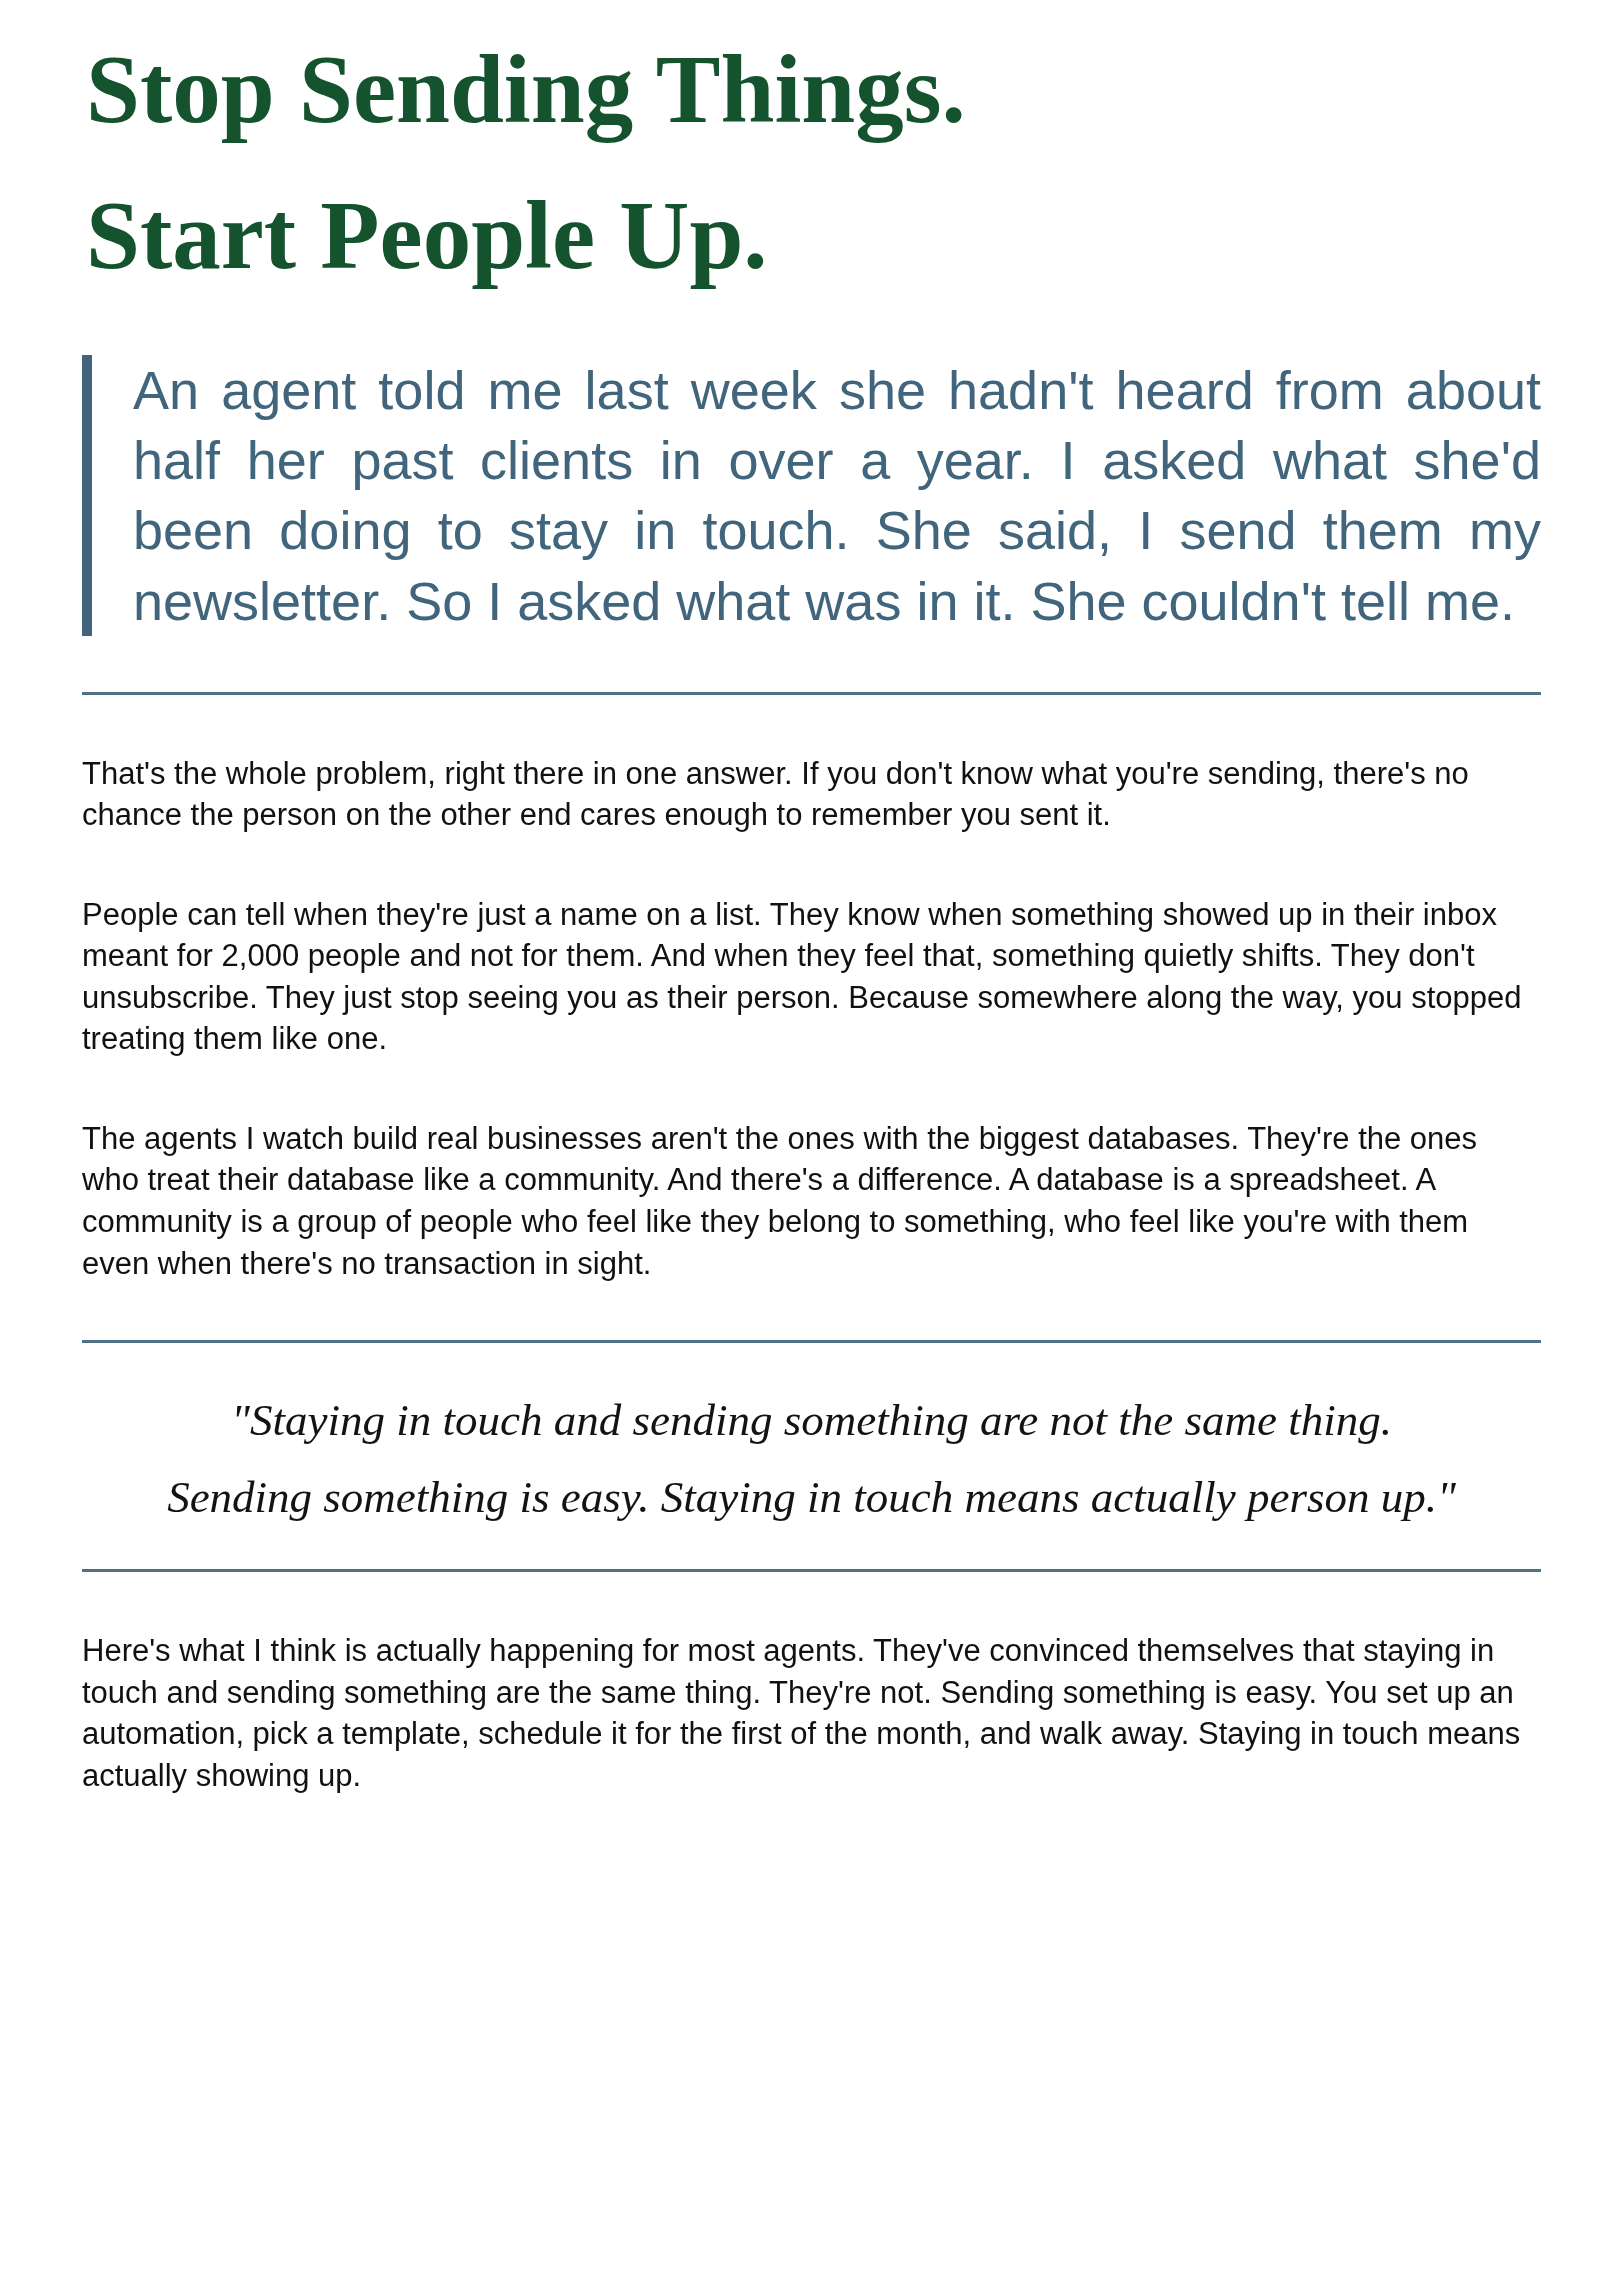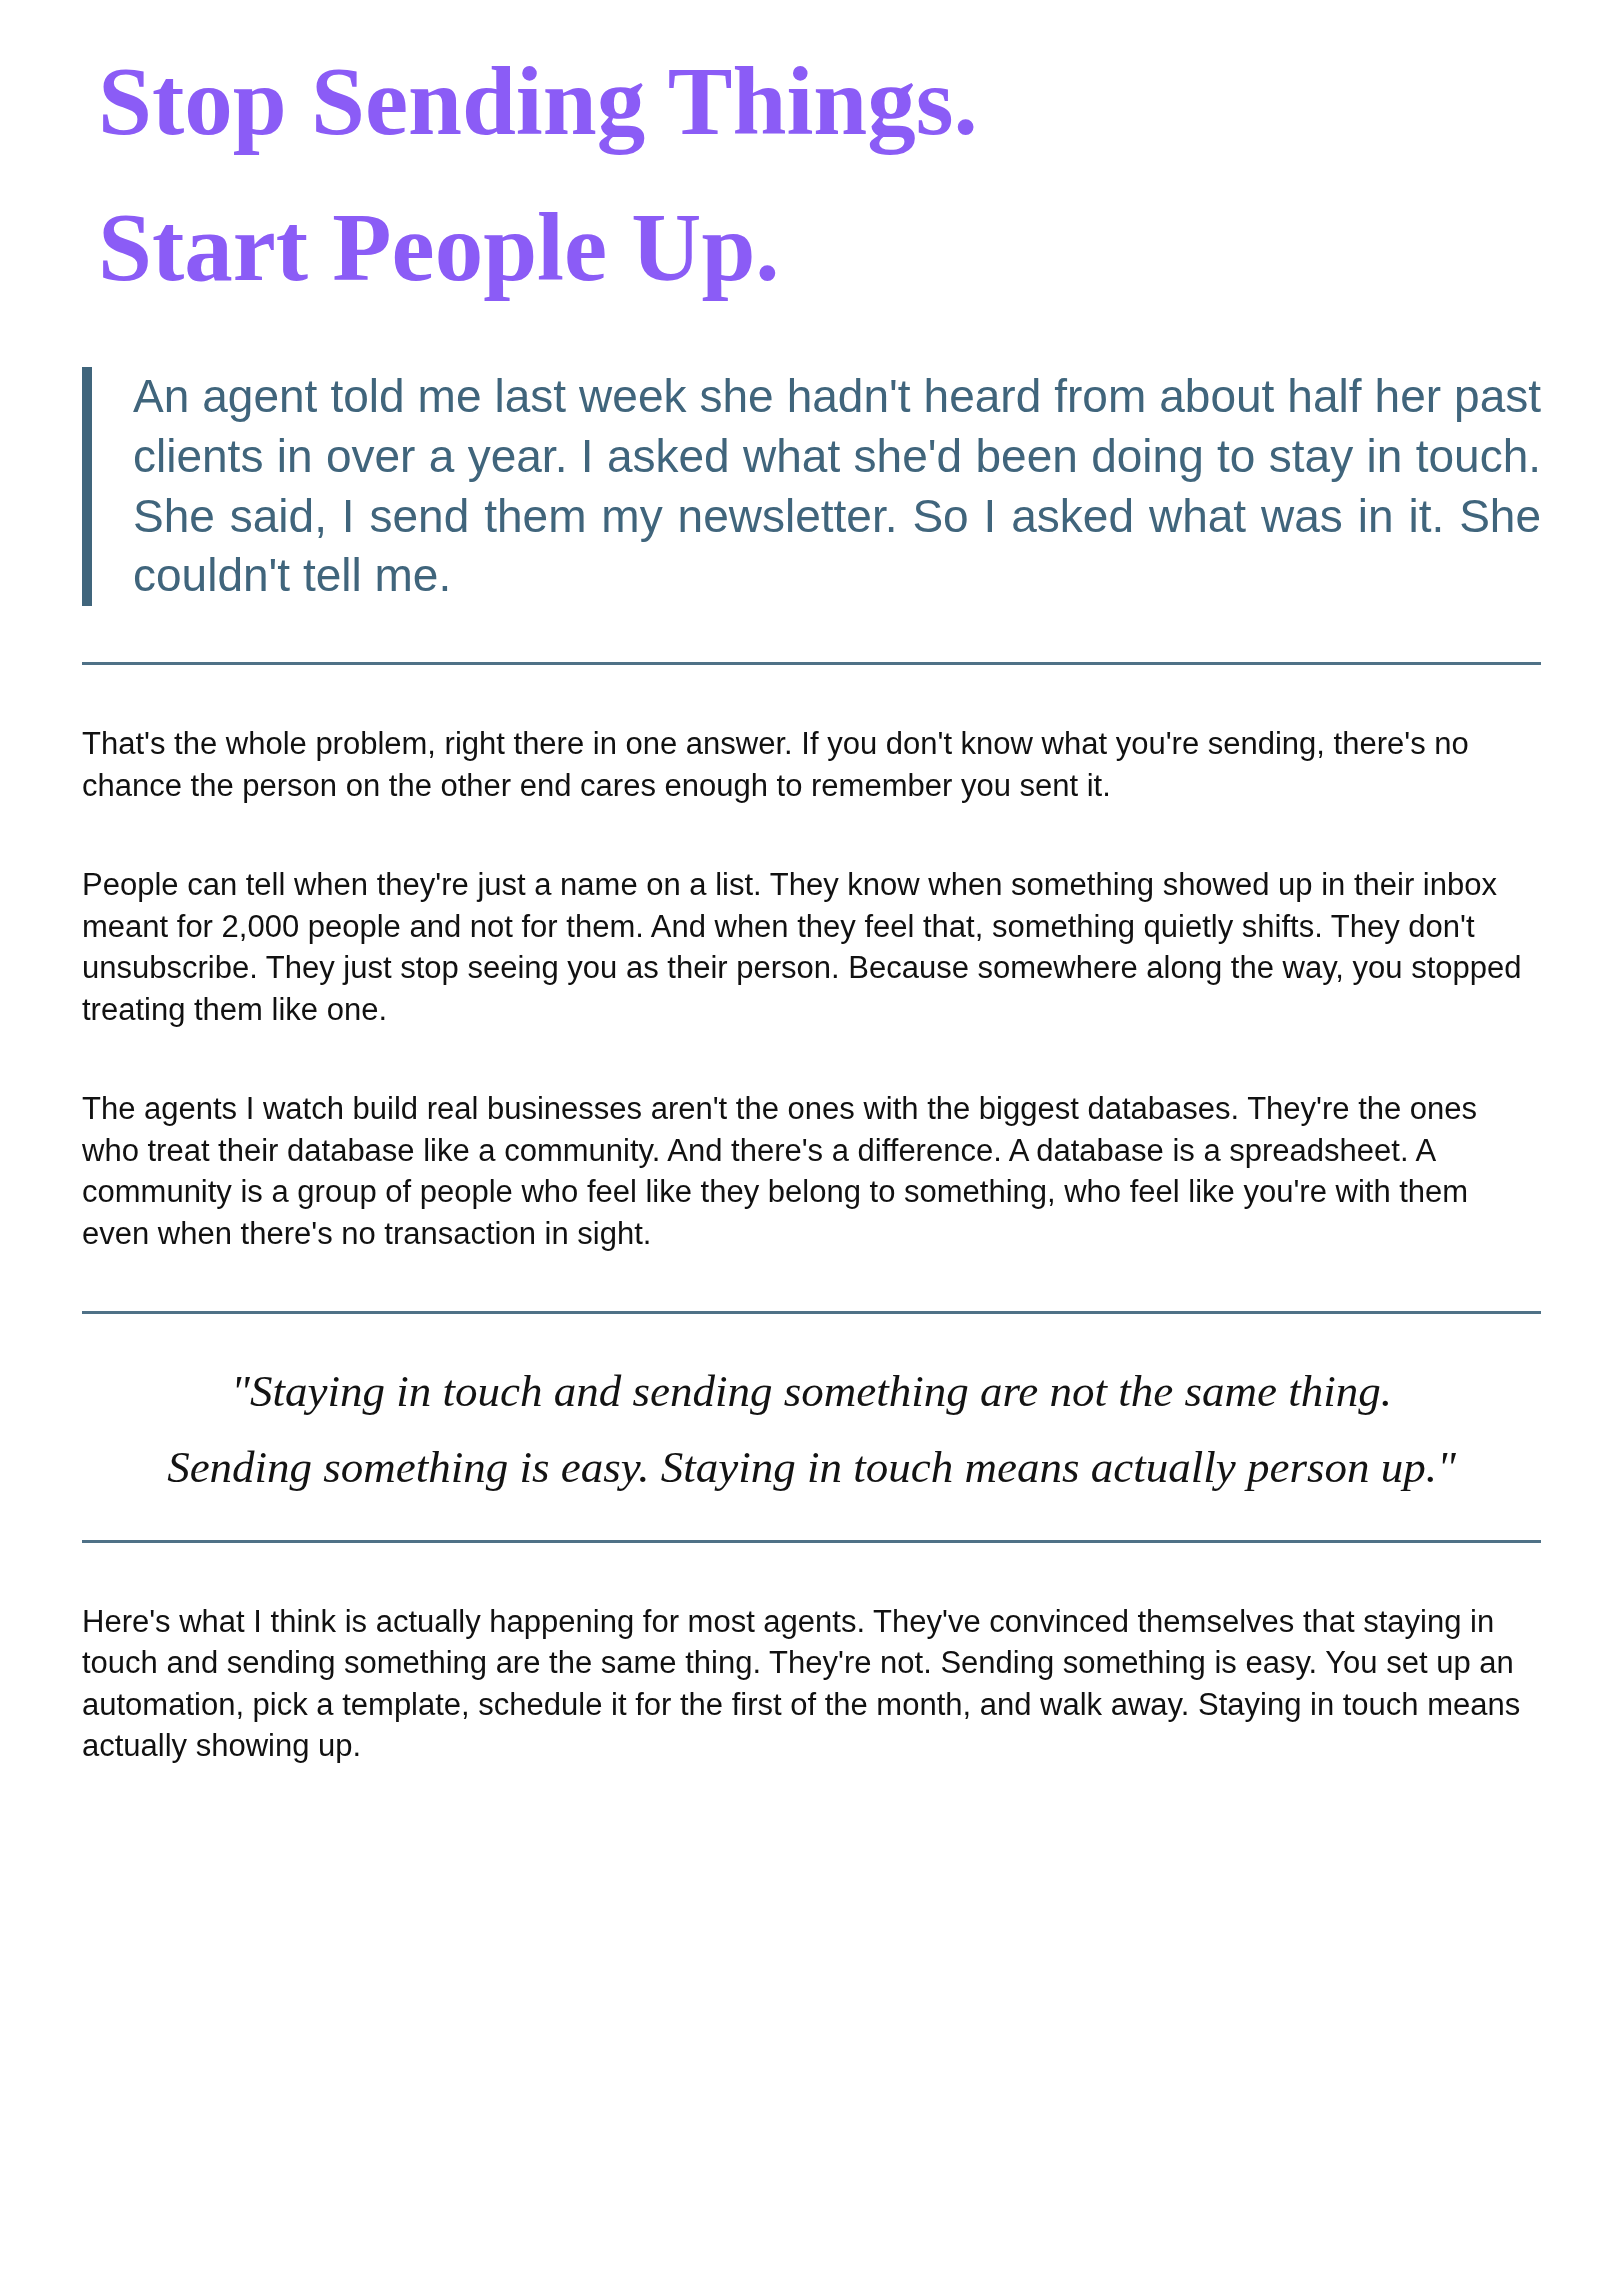--- a/index.html
+++ b/index.html
@@ -14,35 +14,35 @@
     height: 2295px;
     margin: 0;
     padding: 13px 82px 26px 82px;
     background: var(--bg, #ffffff);
     font-family: "Liberation Sans", sans-serif;
     color: var(--text, #111111);
     overflow: hidden;
   }
 
   .title {
-    margin: 16px;
+    margin: 4px;
     font-family: "Liberation Serif", serif;
     font-weight: 700;
     font-size: 97px;
     line-height: 1.5;
-    color: #8b5cf6;
+    color: #14532d;
     letter-spacing: 0px;
   }
   .title .title-line { display: block; }
 
   .lead-quote {
     margin: 47px 0 0 0;
     border-left: 10.5px solid var(--accent, #40657c);
     padding: 0 0 0 41px;
-    font-size: 46px;
+    font-size: 54px;
     line-height: 1.3;
     color: var(--accent, #40657c);
     text-align: justify;
   }
   .lead-quote p { margin: 0; }
 
   hr.rule {
     border: none;
     border-top: 3.3px solid var(--divider, #4f7187);
     margin: 56px 0 0 0;

